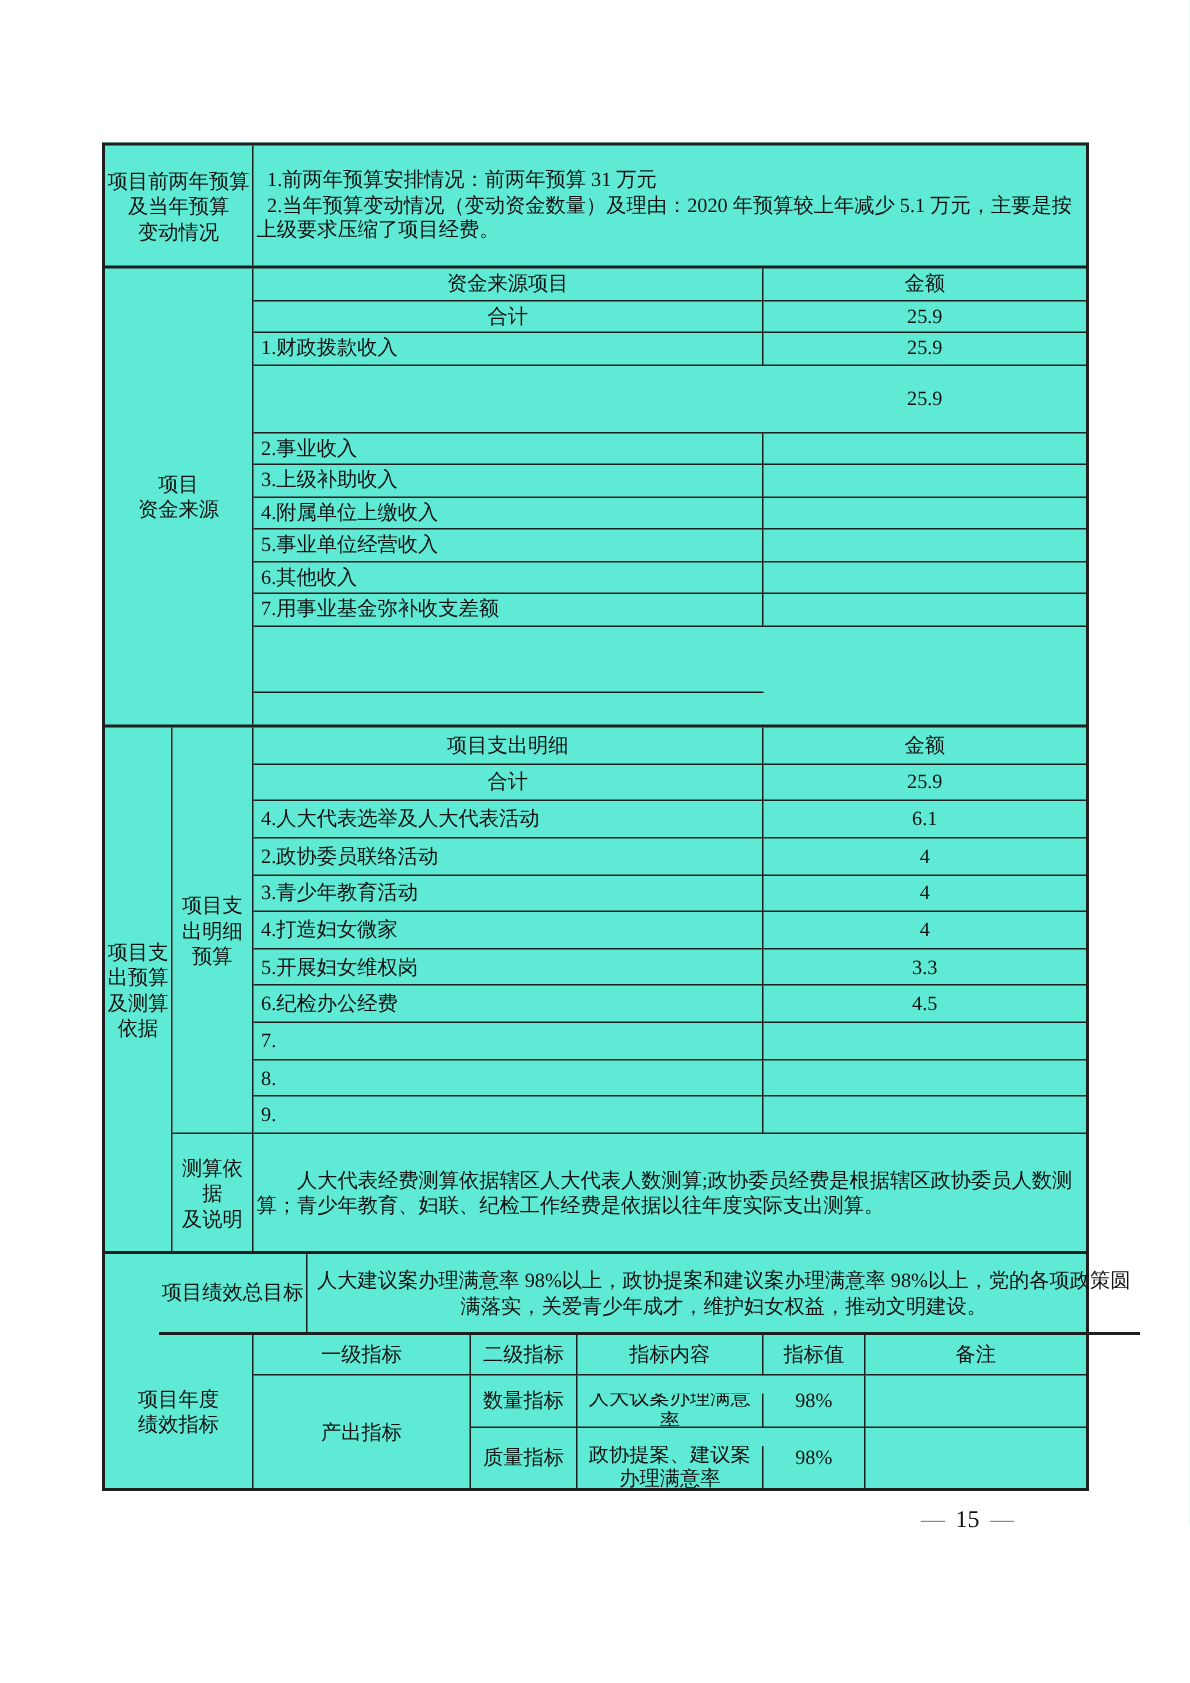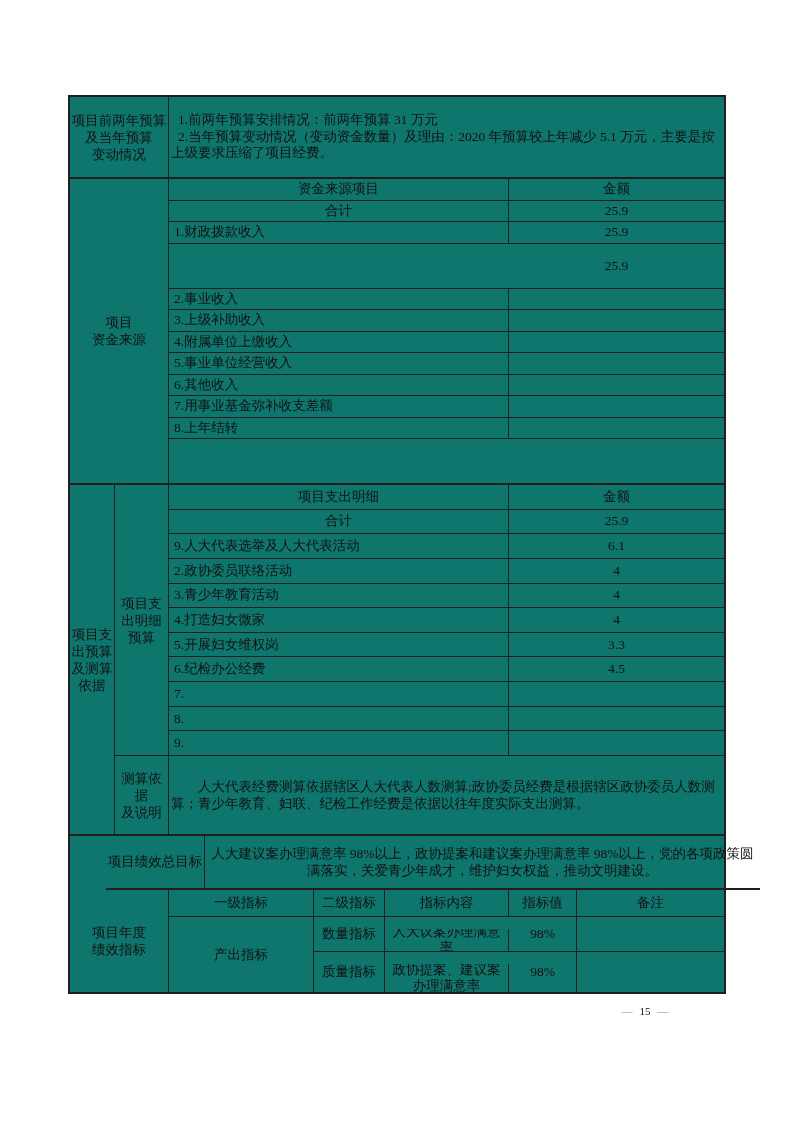--- a/index.html
+++ b/index.html
@@ -12,21 +12,21 @@
     font-family: "Liberation Serif", "DejaVu Serif", serif;
     color: #111111;
     overflow: hidden;
   }
   .doc-table {
     position: absolute;
     left: 68px;
     top: 95px;
     width: 658px;
     border: 2px solid #1f1f1f;
-    background: #0f766e;
+    background: #5eead4;
     font-size: 13.5px;
   }
   .sec { width: 100%; }
   .sep { border-bottom: 2px solid #1f1f1f; }
 
   
   .c { display: flex; align-items: center; overflow: hidden; min-width: 0; min-height: 0; }
   .br { border-right: 1px solid #1f1f1f; }
   .bb { border-bottom: 1px solid #1f1f1f; }
   .ctr { justify-content: center; text-align: center; }
@@ -58,21 +58,21 @@
   .sec5 { display: grid; grid-template-columns: 99px 145px 71px 124px 68px 1fr; grid-template-rows: 27px 35px 1fr; height: 102px; }
   .tight { padding: 0 1px; line-height: 16px; margin-top: 12px; }
 
   
   .page-number {
     position: absolute;
     left: 592px;
     top: 1005px;
     width: 106px;
     text-align: center;
-    font-size: 11px;
+    font-size: 16px;
     color: #111111;
     white-space: nowrap;
   }
   .page-number .dash { color: #8a8a8a; margin: 0 7px; }
 </style>
 </head>
 <body>
 
 <div class="page">
   <div class="doc-table">
@@ -114,21 +114,20 @@
 
       <div class="c lft br bb">5.事业单位经营收入</div>
       <div class="c ctr bb"></div>
 
       <div class="c lft br bb">6.其他收入</div>
       <div class="c ctr bb"></div>
 
       <div class="c lft br bb">7.用事业基金弥补收支差额</div>
       <div class="c ctr bb"></div>
 
-      <div class="c lft br bb">8.上年结转</div>
       <div class="c ctr bb"></div>
 
       <div class="c lft ind br">其中：使用上年度财政拨款结余结转</div>
       <div class="c ctr"></div>
     </div>
 
     <div class="sec sec3 sep">
       <div class="c ctr pre br" style="grid-column:1; grid-row:1/13;">项目支
 出预算
 及测算
@@ -136,21 +135,21 @@
       <div class="c ctr pre br bb" style="grid-column:2; grid-row:1/12;">项目支
 出明细
 预算</div>
 
       <div class="c ctr br bb">项目支出明细</div>
       <div class="c ctr bb">金额</div>
 
       <div class="c ctr br bb">合计</div>
       <div class="c ctr bb">25.9</div>
 
-      <div class="c lft br bb">9.人大代表选举及人大代表活动</div>
+      <div class="c lft br bb">4.人大代表选举及人大代表活动</div>
       <div class="c ctr bb">6.1</div>
 
       <div class="c lft br bb">2.政协委员联络活动</div>
       <div class="c ctr bb">4</div>
 
       <div class="c lft br bb">3.青少年教育活动</div>
       <div class="c ctr bb">4</div>
 
       <div class="c lft br bb">4.打造妇女微家</div>
       <div class="c ctr bb">4</div>

